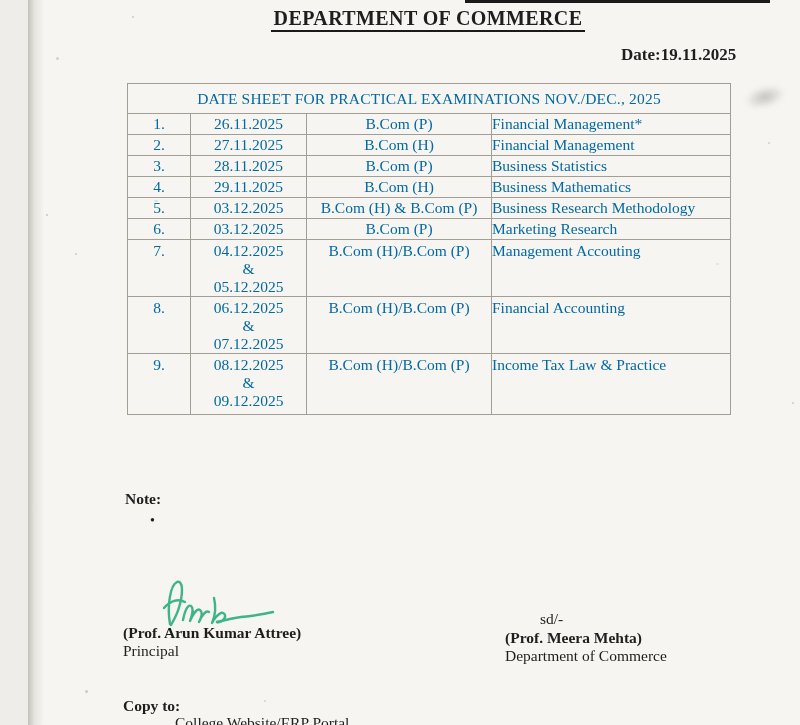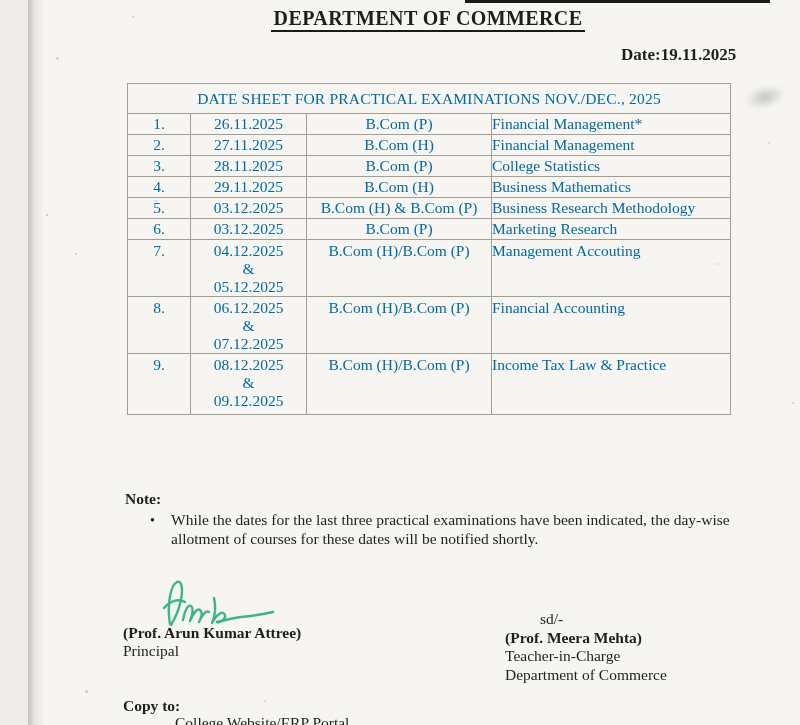--- a/index.html
+++ b/index.html
@@ -117,21 +117,21 @@
     <tr class="r-single">
       <td class="sno">2.</td>
       <td class="date">27.11.2025</td>
       <td class="course">B.Com (H)</td>
       <td class="subject">Financial Management</td>
     </tr>
     <tr class="r-single">
       <td class="sno">3.</td>
       <td class="date">28.11.2025</td>
       <td class="course">B.Com (P)</td>
-      <td class="subject">College Statistics</td>
+      <td class="subject">Business Statistics</td>
     </tr>
     <tr class="r-single">
       <td class="sno">4.</td>
       <td class="date">29.11.2025</td>
       <td class="course">B.Com (H)</td>
       <td class="subject">Business Mathematics</td>
     </tr>
     <tr class="r-single">
       <td class="sno">5.</td>
       <td class="date">03.12.2025</td>
@@ -167,40 +167,38 @@
 09.12.2025</td>
       <td class="course">B.Com (H)/B.Com (P)</td>
       <td class="subject">Income Tax Law &amp; Practice</td>
     </tr>
   </tbody>
     </table>
 
 
   <div class="note-label">Note:</div>
   <div class="note-bullet">•</div>
-  <div class="note-text">While the dates for the last three practical examinations have been indicated, the day-wise allotment of courses for these dates will be notified shortly.</div>
 
   <svg class="sig-svg" width="118" height="50" viewBox="0 0 118 50">
     <g fill="none" stroke="#3eb48a" stroke-width="2.4" stroke-linecap="round" stroke-linejoin="round">
       <path d="M9,47 C6,30 9,8 16,5 C22,3 22,15 19,27 C17,35 13,43 10,48"></path>
       <path d="M3,31 C9,24 17,21 24,25"></path>
       <path d="M22,43 C24,33 27,27 30,29 C33,31 31,39 29,44 C32,37 36,31 39,33 C42,35 40,41 38,45 C41,38 45,33 48,35"></path>
       <path d="M53,21 C55,29 54,39 51,46 C56,37 62,33 64,38 C65,42 60,46 56,45"></path>
       <path d="M56,45 C64,43 72,41 80,40 C90,39 100,38 112,35"></path>
     </g>
   </svg>
 
   <div class="sig-left">
     <div class="name">(Prof. Arun Kumar Attree)</div>
     <div>Principal</div>
   </div>
 
   <div class="sig-right">
     <div class="sd">sd/-</div>
     <div class="name">(Prof. Meera Mehta)</div>
-    <div>Teacher-in-Charge</div>
     <div>Department of Commerce</div>
   </div>
 
   <div class="copy-label">Copy to:</div>
   <div class="copy-item">College Website/ERP Portal</div>
 
 </div>
 
 </body></html>

